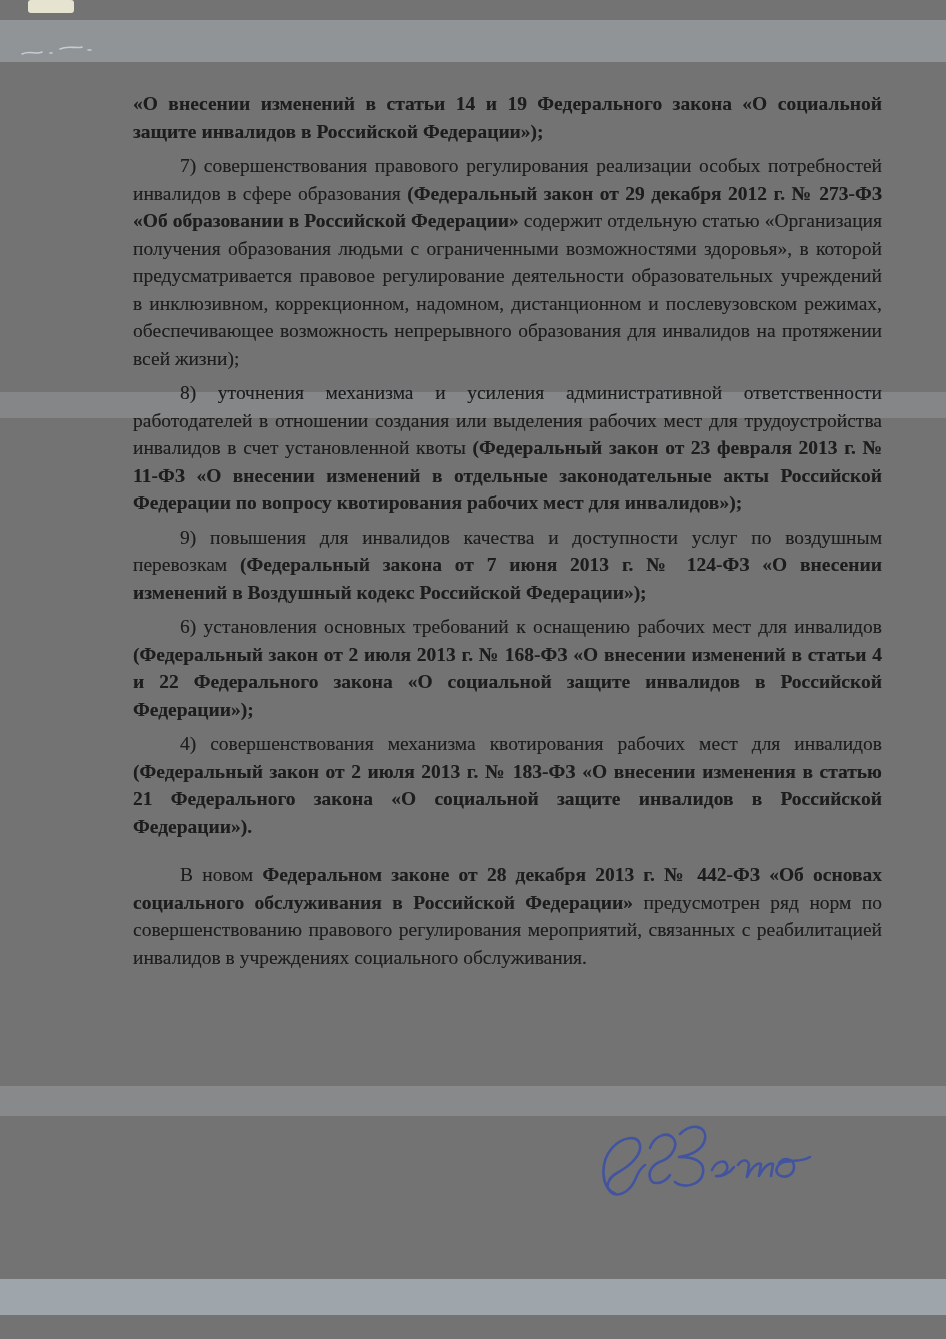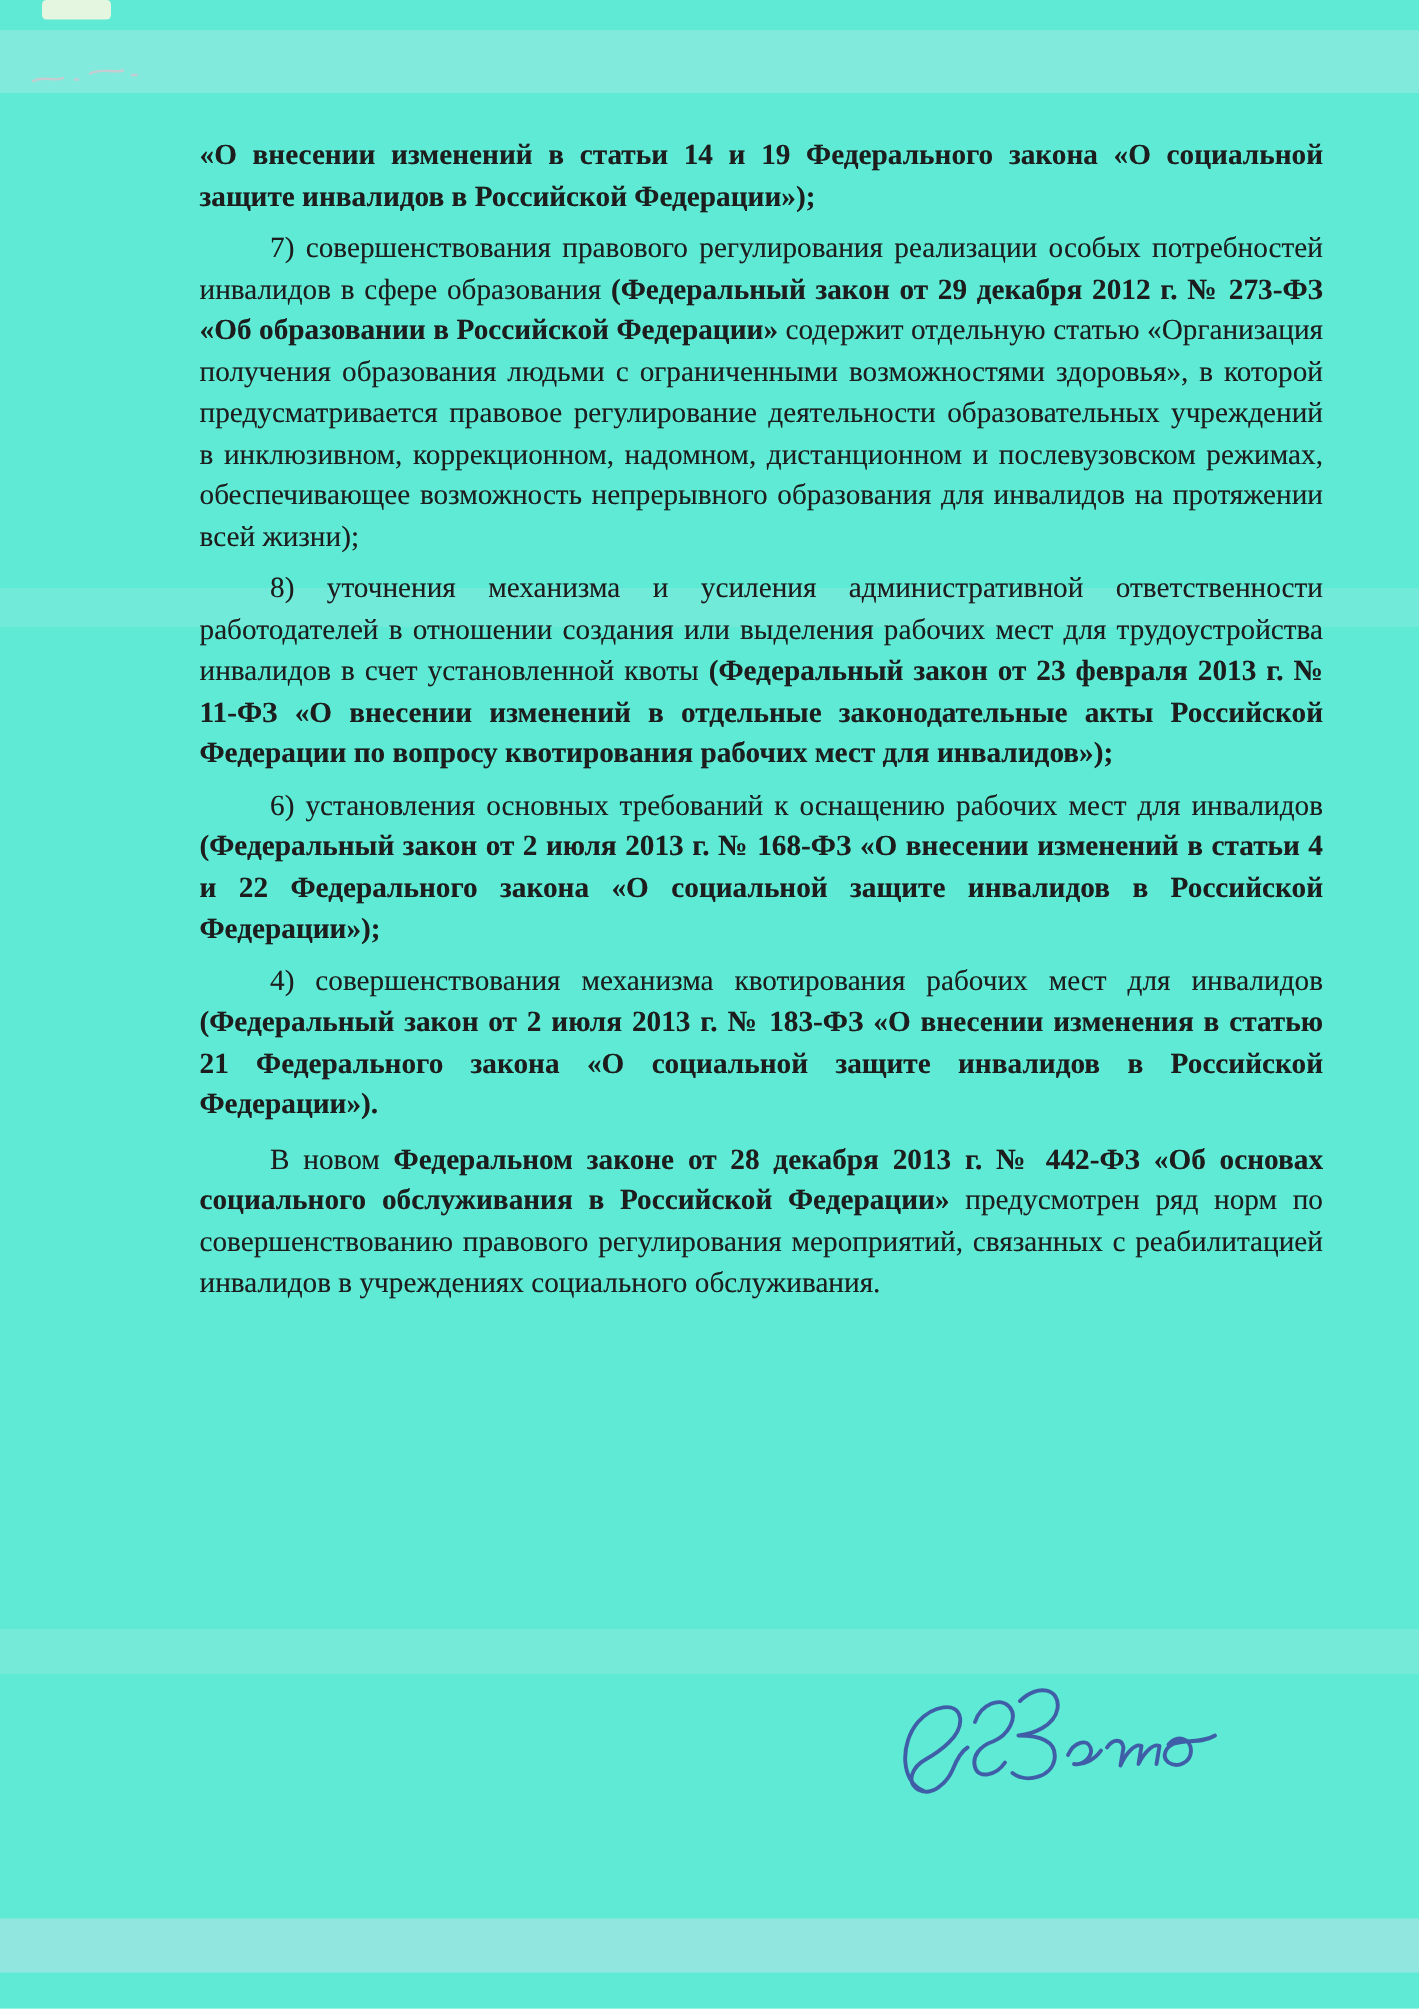--- a/index.html
+++ b/index.html
@@ -3,21 +3,21 @@
 <meta charset="utf-8">
 <style>
   html,body{margin:0;padding:0;}
   body{
     width:946px;height:1339px;
     background:#fcfdfe;
     position:relative;
     overflow:hidden;
     font-family:"Liberation Serif","DejaVu Serif",serif;
   }
-  .page{position:absolute;inset:0;background:#5eead4;}
+  .page{position:absolute;inset:0;background:#737373;}
   
   .band{position:absolute;left:0;right:0;pointer-events:none;}
   .band-top{top:20px;height:42px;background:rgba(222,233,242,0.28);}
   .band-mid{top:392px;height:26px;background:rgba(226,236,244,0.16);}
   .band-low{top:1086px;height:30px;background:rgba(226,236,244,0.18);}
   .band-bottom{top:1279px;height:36px;background:rgba(210,226,240,0.45);}
   .smudge{
     position:absolute;left:28px;top:0;width:46px;height:13px;
     background:#fbf7e2;opacity:.85;border-radius:3px;pointer-events:none;
   }
@@ -25,21 +25,21 @@
   
   .text-block{
     position:absolute;left:133px;top:90px;width:749px;
     color:#1d1d1d;
     font-size:19.5px;line-height:27.5px;
     text-align:justify;
     text-shadow:0 0 .4px rgba(20,20,20,.4);
   }
   .text-block p{margin:0 0 7px 0;text-indent:47px;}
   .text-block p.flush{text-indent:0;}
-  .text-block p.closing{margin-top:9px;}
+  .text-block p.closing{margin-top:21px;}
   .b{font-weight:bold;}
   .signature{position:absolute;left:580px;top:1118px;width:250px;height:105px;}
 </style>
 </head>
 <body>
 
 <div class="page">
 
   <div class="band band-top"></div>
   <div class="band band-mid"></div>
@@ -51,20 +51,21 @@
   </svg>
 
   <div class="text-block">
 
     <p class="flush"><span class="b">«О внесении изменений в статьи 14 и 19 Федерального закона «О социальной защите инвалидов в Российской Федерации»);</span></p>
 
     <p><span>7) совершенствования правового регулирования реализации особых потребностей инвалидов в сфере образования </span><span class="b">(Федеральный закон от 29 декабря 2012 г. № 273-ФЗ «Об образовании в Российской Федерации»</span><span> содержит отдельную статью «Организация получения образования людьми с ограниченными возможностями здоровья», в которой предусматривается правовое регулирование деятельности образовательных учреждений в инклюзивном, коррекционном, надомном, дистанционном и послевузовском режимах, обеспечивающее возможность непрерывного образования для инвалидов на протяжении всей жизни);</span></p>
 
     <p><span>8) уточнения механизма и усиления административной ответственности работодателей в отношении создания или выделения рабочих мест для трудоустройства инвалидов в счет установленной квоты </span><span class="b">(Федеральный закон от 23 февраля 2013 г. № 11-ФЗ «О внесении изменений в отдельные законодательные акты Российской Федерации по вопросу квотирования рабочих мест для инвалидов»);</span></p>
 
+    <p><span>9) повышения для инвалидов качества и доступности услуг по воздушным перевозкам </span><span class="b">(Федеральный закона от 7 июня 2013 г. № 124-ФЗ «О внесении изменений в Воздушный кодекс Российской Федерации»);</span></p>
 
     <p><span>6) установления основных требований к оснащению рабочих мест для инвалидов </span><span class="b">(Федеральный закон от 2 июля 2013 г. № 168-ФЗ «О внесении изменений в статьи 4 и 22 Федерального закона «О социальной защите инвалидов в Российской Федерации»);</span></p>
 
     <p><span>4) совершенствования механизма квотирования рабочих мест для инвалидов </span><span class="b">(Федеральный закон от 2 июля 2013 г. № 183-ФЗ «О внесении изменения в статью 21 Федерального закона «О социальной защите инвалидов в Российской Федерации»).</span></p>
 
     <p class="closing"><span>В новом </span><span class="b">Федеральном законе от 28 декабря 2013 г. № 442-ФЗ «Об основах социального обслуживания в Российской Федерации»</span><span> предусмотрен ряд норм по совершенствованию правового регулирования мероприятий, связанных с реабилитацией инвалидов в учреждениях социального обслуживания.</span></p>
   </div>
 
   <svg class="signature" viewBox="0 0 250 105">
     <g fill="none" stroke="#3e52a4" stroke-width="2.6" stroke-linecap="round" stroke-linejoin="round" opacity="0.92">

